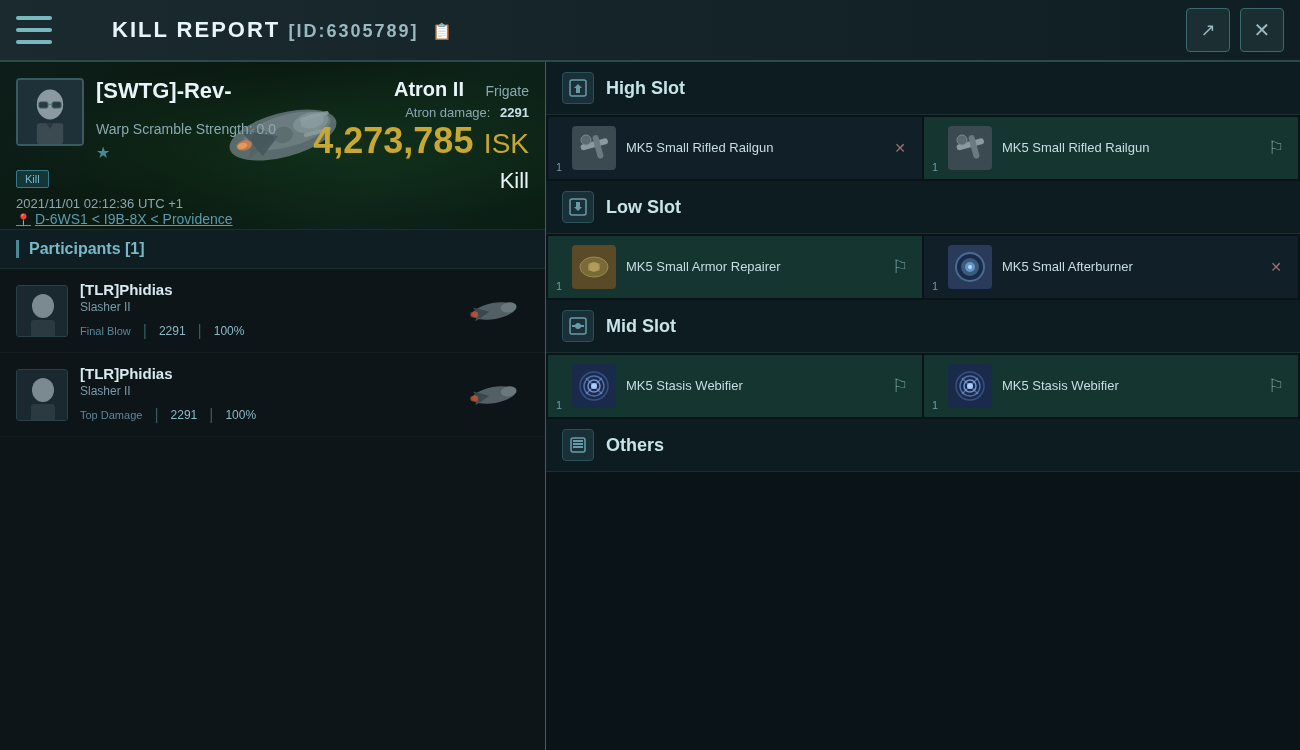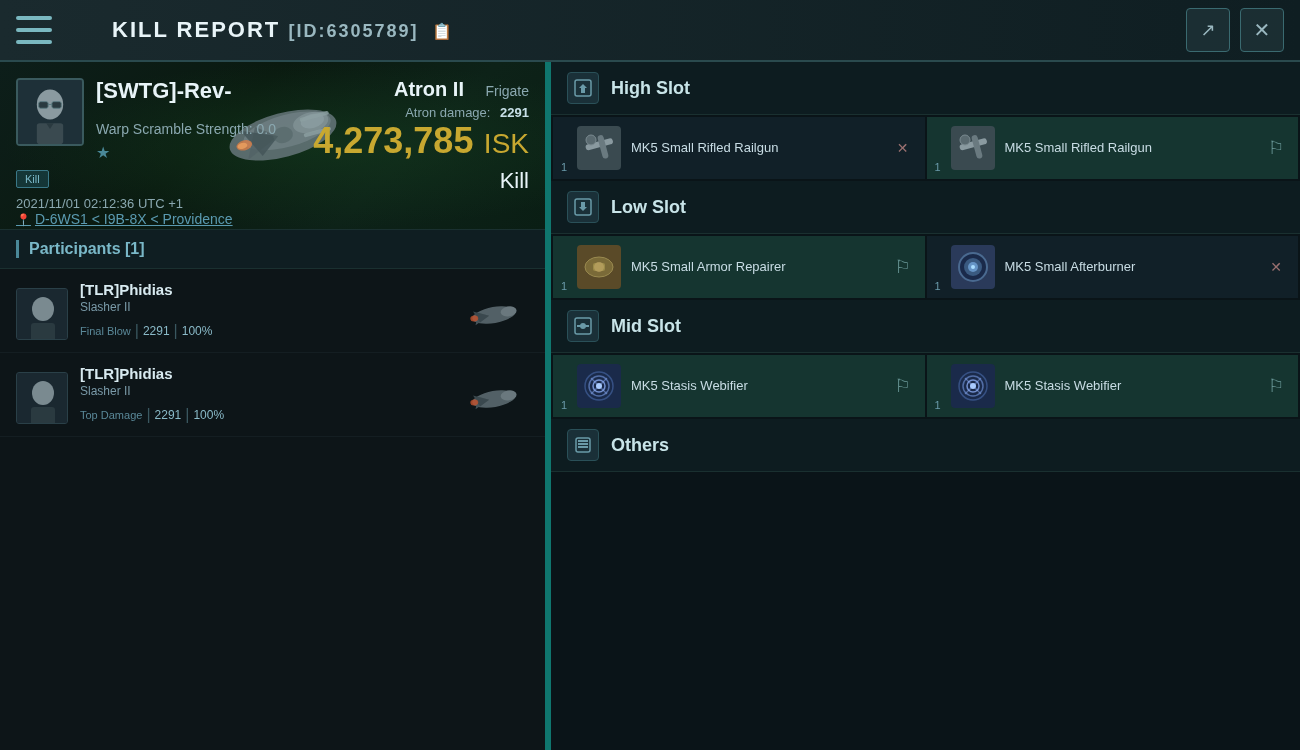--- a/index.html
+++ b/index.html
@@ -224,21 +224,21 @@
     }
     .section-title {
       font-size: 16px;
       color: #7ab8c8;
       font-weight: bold;
       border-left: 3px solid #4a8898;
       padding-left: 10px;
     }
     .participant-row {
       display: flex;
-      align-items: flex-end;
+      align-items: center;
       padding: 12px 16px;
       border-bottom: 1px solid #141e22;
       background: #0d1518;
     }
     .p-avatar {
       width: 52px;
       height: 52px;
       background: linear-gradient(135deg, #2a3540, #1a2530);
       border: 1px solid #2a4048;
       border-radius: 3px;
@@ -255,21 +255,21 @@
       font-weight: bold;
     }
     .p-ship {
       font-size: 12px;
       color: #7a9aa8;
       margin-top: 2px;
     }
     .p-stats {
       display: flex;
       align-items: center;
-      gap: 4px;
+      gap: 12px;
       margin-top: 8px;
     }
     .p-stat-label {
       font-size: 11px;
       color: #5a8898;
     }
     .p-stat-sep {
       color: #3a5860;
     }
     .p-stat-val {
@@ -279,21 +279,21 @@
     .p-ship-icon {
       width: 70px;
       height: 50px;
       margin-left: 8px;
     }
 
     
     .right-panel {
       flex: 1;
       background: #0a1418;
-      border-left: 6px solid #0f766e;
+      border-left: 1px solid #0f766e;
       overflow-y: auto;
     }
     .slot-section-header {
       display: flex;
       align-items: center;
       padding: 10px 16px;
       background: #0d1c20;
       border-bottom: 1px solid #1a3030;
     }
     .slot-icon {

